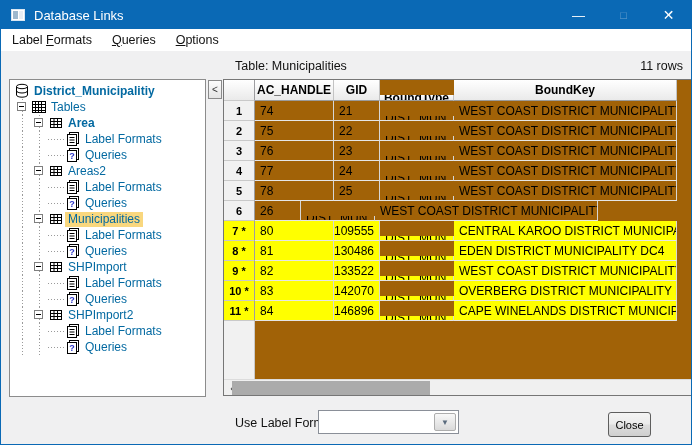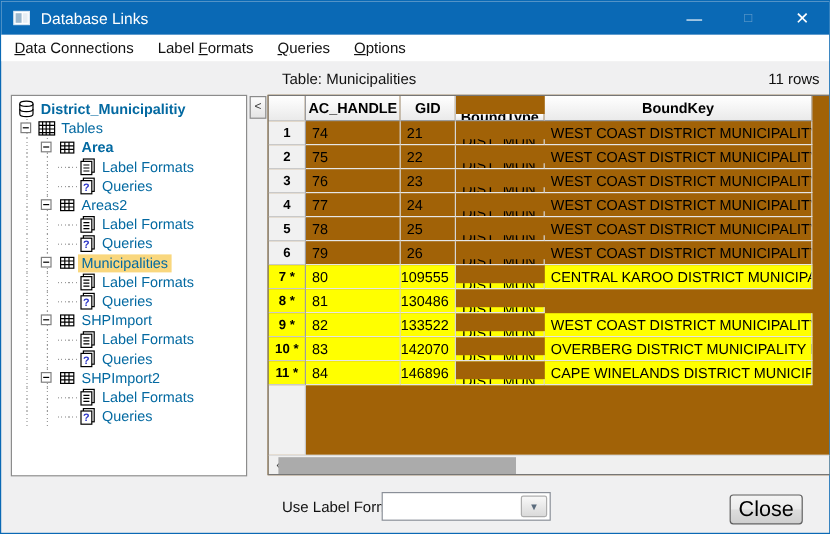--- a/index.html
+++ b/index.html
@@ -80,23 +80,23 @@
 
   
   .uselabel { position:absolute; left:234px; top:415px; font-size:12.5px; color:#111; }
   .combo { position:absolute; left:317px; top:409px; width:141px; height:24px; background:#fff;
            border:1px solid #8A8F98; display:flex; align-items:center; }
   .combo-value { flex:1; font-size:12px; padding:0 4px; color:#000; }
   .combo-btn { position:absolute; right:2px; top:2px; width:22px; height:18px;
                background:linear-gradient(#F8F8F8,#DADADA); border:1px solid #ADADAD;
                border-radius:2px; display:flex; align-items:center; justify-content:center;
                font-size:8px; color:#5A6B7D; }
-  .close-btn { position:absolute; left:607px; top:411px; width:61px; height:25px;
+  .close-btn { position:absolute; left:607px; top:411px; width:43px; height:25px;
                background:linear-gradient(#F4F4F4,#EBEBEB 48%,#DDDDDD 52%,#CFCFCF);
-               border:1px solid #5E5E5E; border-radius:3px; font-size:18px; color:#000;
+               border:1px solid #5E5E5E; border-radius:3px; font-size:11px; color:#000;
                font-family:"Liberation Sans","DejaVu Sans",sans-serif; }
 </style>
 </head>
 <body>
 
 <div class="window">
 
   <div class="titlebar">
     <span class="app-icon">
       <svg width="16" height="16" viewBox="0 0 16 16">
@@ -107,21 +107,20 @@
     </span>
     <span class="title">Database Links</span>
     <div class="winbtns">
       <div class="winbtn">—</div>
       <div class="winbtn max">□</div>
       <div class="winbtn close">✕</div>
     </div>
   </div>
 
   <div class="menubar" id="menubar">
-      <div class="menu-item"><u>D</u>ata Connections</div>
       <div class="menu-item">Label <u>F</u>ormats</div>
       <div class="menu-item"><u>Q</u>ueries</div>
       <div class="menu-item"><u>O</u>ptions</div>
     </div>
 
   <span class="caption">Table: Municipalities</span>
   <span class="rowcount">11 rows</span>
 
   <div class="treepanel" id="tree">
       <div class="tnode bold" style="padding-left: 4px;">
@@ -383,37 +382,37 @@
       </div>
       <div class="gridrow">
         <div class="gc c0">5</div>
         <div class="gc c1">78</div>
         <div class="gc c2">25</div>
         <div class="gc c3">DIST_MUN</div>
         <div class="gc c4">WEST COAST DISTRICT MUNICIPALITY DC1</div>
       </div>
       <div class="gridrow">
         <div class="gc c0">6</div>
-        <div class="gc c1">79</div>
         <div class="gc c2">26</div>
         <div class="gc c3">DIST_MUN</div>
         <div class="gc c4">WEST COAST DISTRICT MUNICIPALITY DC1</div>
       </div>
       <div class="gridrow hl">
         <div class="gc c0">7 *</div>
         <div class="gc c1">80</div>
         <div class="gc c2">3109555</div>
         <div class="gc c3">DIST_MUN</div>
         <div class="gc c4">CENTRAL KAROO DISTRICT MUNICIPALITY DC</div>
       </div>
       <div class="gridrow hl">
         <div class="gc c0">8 *</div>
         <div class="gc c1">81</div>
         <div class="gc c2">3130486</div>
         <div class="gc c3">DIST_MUN</div>
+        <div class="gc c4">EDEN DISTRICT MUNICIPALITY DC4</div>
       </div>
       <div class="gridrow hl">
         <div class="gc c0">9 *</div>
         <div class="gc c1">82</div>
         <div class="gc c2">6133522</div>
         <div class="gc c3">DIST_MUN</div>
         <div class="gc c4">WEST COAST DISTRICT MUNICIPALITY DC1</div>
       </div>
       <div class="gridrow hl">
         <div class="gc c0">10 *</div>

